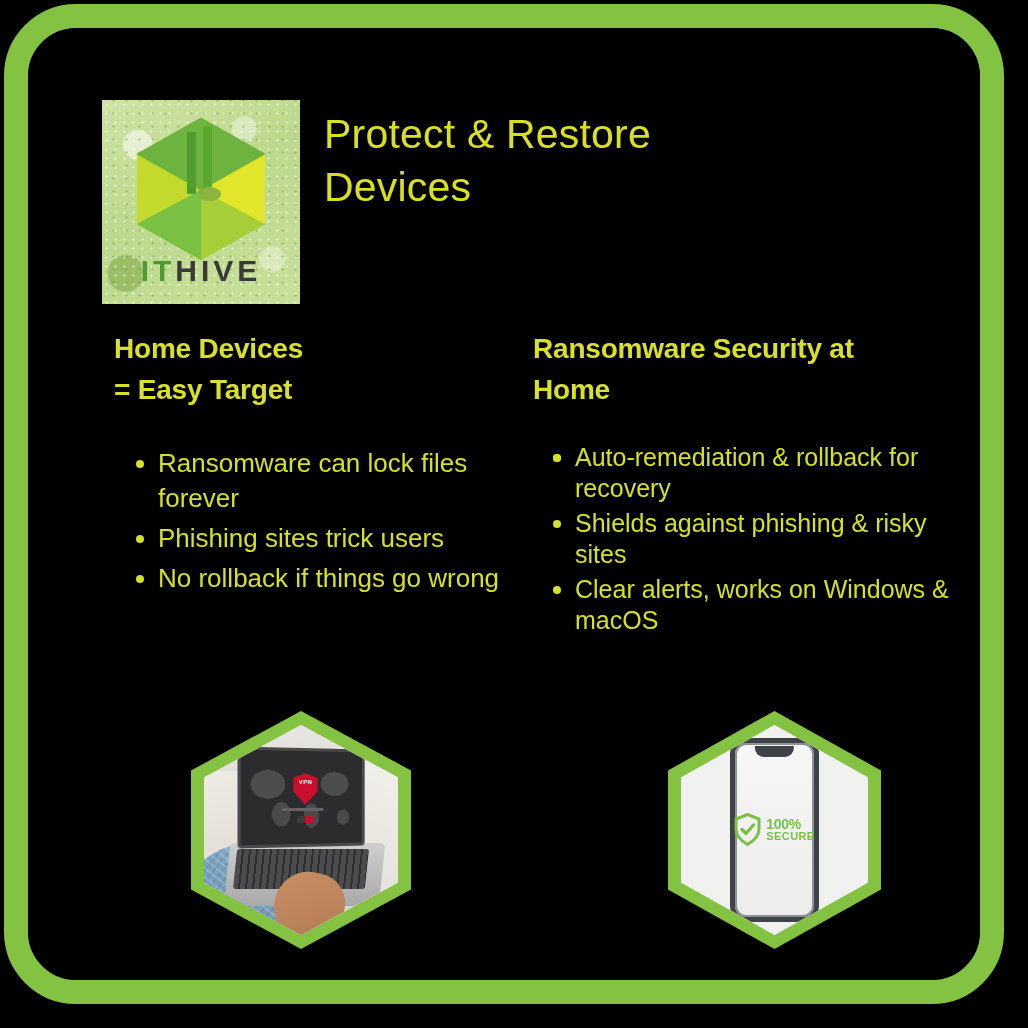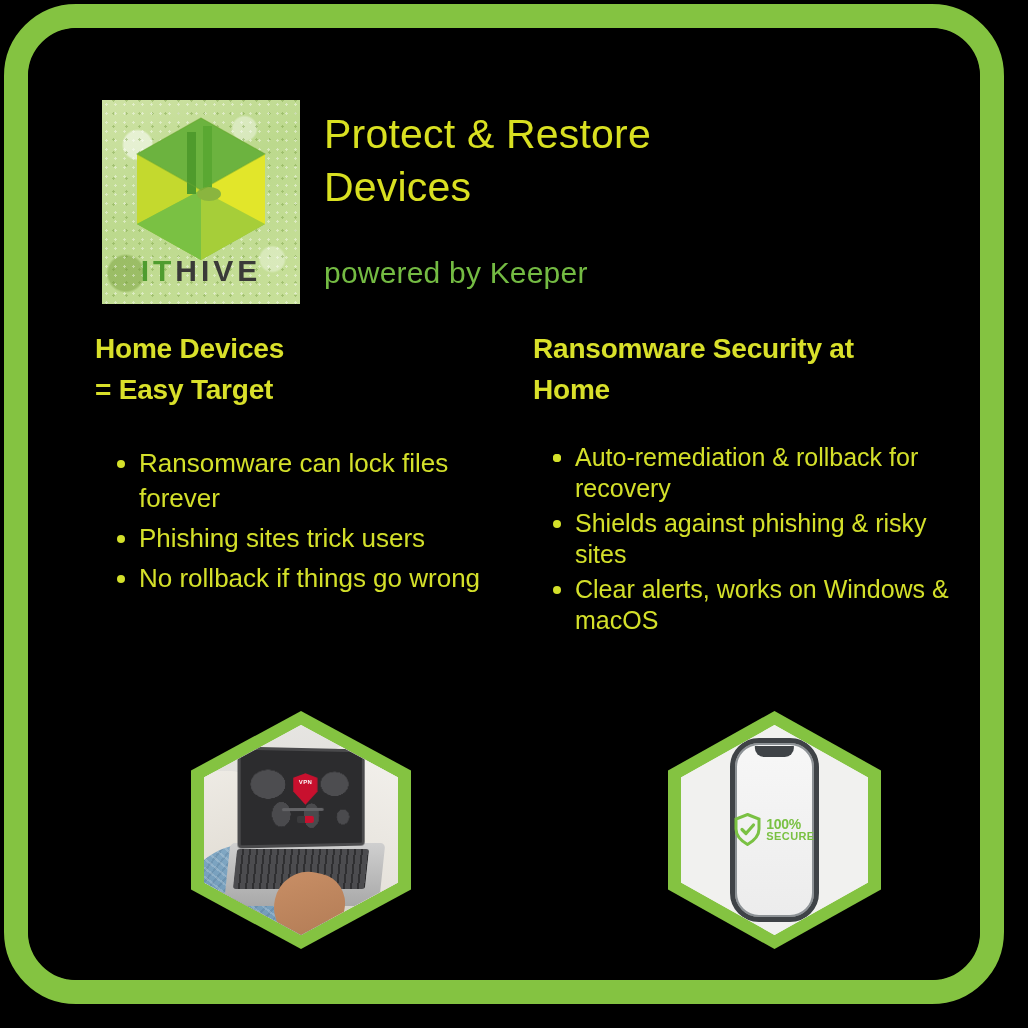--- a/index.html
+++ b/index.html
@@ -88,21 +88,21 @@
   #powered {
     margin-top:42px;
     color:#74bb43;
     font-size:30px;
     font-weight:400;
     letter-spacing:.2px;
   }
 
   
   .column { position:absolute; top:300px; }
-  #col-left  { left:67px;  width:410px; }
+  #col-left  { left:86px;  width:410px; }
   #col-right { left:505px; width:420px; }
 
   .col-heading {
     color:#d9e02a;
     font-weight:700;
     font-size:28px;
     line-height:41px;
     letter-spacing:-.2px;
   }
   .bullets {
@@ -183,21 +183,21 @@
     background:linear-gradient(90deg,#3a3a3c 0 45%, #c8102e 45% 100%); border-radius:2px; }
   .pl-hand { position:absolute; left:36%; top:70%; width:36%; height:34%;
     background:linear-gradient(150deg,#c98f66,#b07a54); border-radius:48% 42% 34% 50%; transform:rotate(12deg); }
   .pl-arm { position:absolute; left:8%; top:62%; width:40%; height:30%;
     background:linear-gradient(140deg,#c98f66,#b57c56); border-radius:50% 40% 30% 44%; transform:rotate(-8deg); }
 
   
   .photo-phone { position:absolute; inset:0; background:#f1f1ef; }
   .ph-body { position:absolute; left:26%; top:6%; width:48%; height:88%;
     background:linear-gradient(180deg,#f7f7f7,#ececec);
-    border:5px solid #3f4347; border-radius:29px;
+    border:5px solid #3f4347; border-radius:16px;
     box-shadow:0 0 0 2px #8d9296 inset; }
   .ph-notch { position:absolute; left:50%; top:3px; transform:translateX(-50%);
     width:48%; height:11px; background:#3f4347; border-radius:0 0 9px 9px; }
   .ph-content { position:absolute; left:0; right:0; top:40%;
     display:flex; align-items:center; justify-content:center; gap:5px; }
   .ph-shield { width:27px; height:33px; flex:0 0 27px; }
   .ph-text { line-height:1.0; }
   .ph-pct { color:#7ac143; font-size:14px; font-weight:700; letter-spacing:-.3px; }
   .ph-sec { color:#7ac143; font-size:11px; font-weight:700; letter-spacing:.4px;text-align:center; }
 </style>
@@ -231,21 +231,20 @@
         <div id="logo-word">
           <span class="it">IT</span><span class="hive">HIVE</span>
         </div>
       </div>
 
       <div id="header-text">
         <div id="title">
           <div>Protect &amp; Restore</div>
           <div>Devices</div>
         </div>
-        <div id="powered">powered by Keeper</div>
       </div>
     </div>
 
     <div class="column" id="col-left">
       <div class="col-heading">
         <div>Home Devices</div>
         <div>= Easy Target</div>
       </div>
       <ul class="bullets">
         <li><span class="dot"></span><span>Ransomware can lock files forever</span></li>

